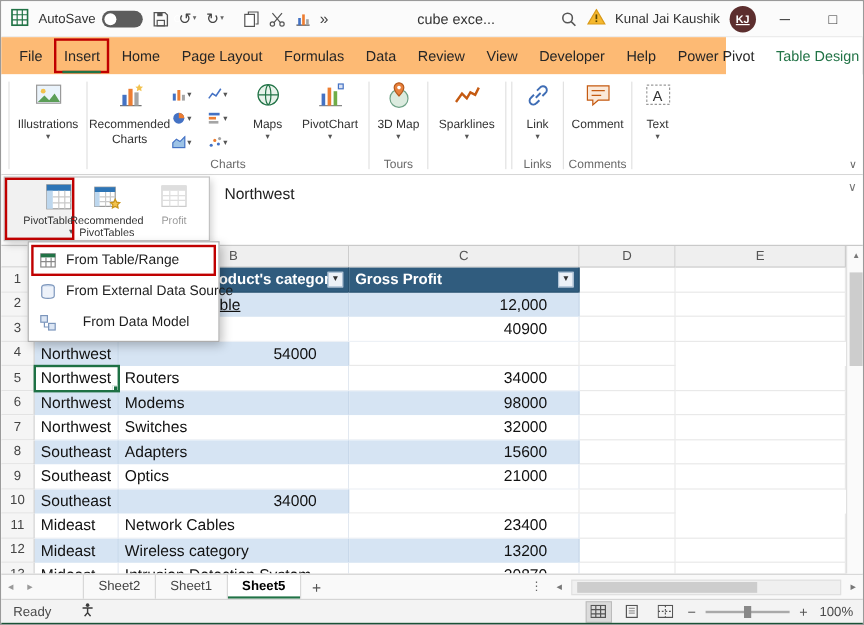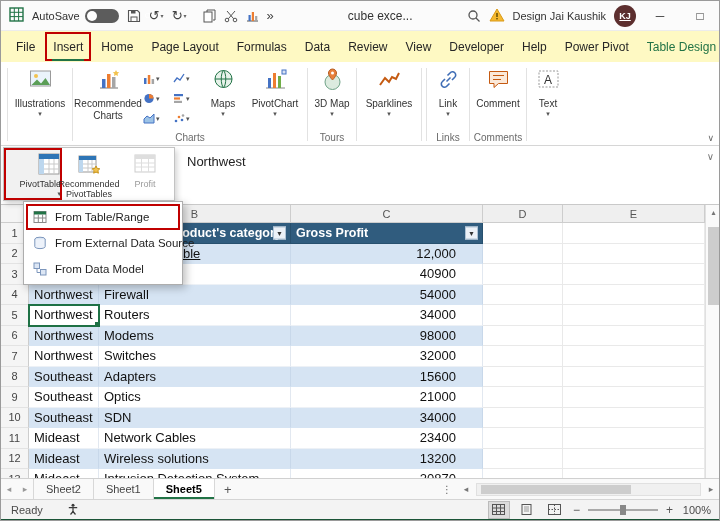--- a/index.html
+++ b/index.html
@@ -16,21 +16,21 @@
   .as-state{color:#fff;font-size:8px;line-height:1;margin-left:45px;}
   .tdiv{width:1px;height:15px;background:#DDD;}
   .doctitle{margin-left:66px;font-size:12px;color:#333;white-space:nowrap;}
   .searchbtn{margin-left:46px;}
   .tright{margin-left:auto;display:flex;align-items:center;gap:8px;height:100%;}
   .uname{font-size:11px;color:#333;white-space:nowrap;}
   .avatar{width:22px;height:22px;border-radius:50%;background:#5C2E2E;color:#fff;font-size:9px;font-weight:bold;display:flex;align-items:center;justify-content:center;text-decoration:underline;}
   .wbtn{width:32px;height:100%;display:flex;align-items:center;justify-content:center;font-size:12px;color:#333;}
 
   
-  .tabrow{position:absolute;left:0;top:30px;width:720px;height:31px;background:#fef9c3;display:flex;align-items:center;}
+  .tabrow{position:absolute;left:0;top:30px;width:604px;height:31px;background:#fdba74;display:flex;align-items:center;}
   .tabs{display:flex;height:100%;align-items:center;padding-left:6px;}
   .tab{padding:0 9px;font-size:12px;color:#262626;height:100%;display:flex;align-items:center;position:relative;white-space:nowrap;cursor:default;}
   .tab.active::after{content:'';position:absolute;left:8px;right:8px;bottom:1px;height:2.5px;background:#217346;}
   .tab.annotated{outline:2px solid #C00000;outline-offset:-3px;}
   .tab.contextual{color:#217346;}
 
   
   .ribbon{position:absolute;left:0;top:61px;width:720px;height:84px;background:#fff;border-bottom:1px solid #D6D6D6;display:flex;align-items:stretch;padding:2px 2px 0 4px;}
   .rgroup{display:flex;flex-direction:column;flex:none;}
   .rgc{flex:1;display:flex;align-items:flex-start;}
@@ -80,21 +80,21 @@
   .sel{outline:2px solid #1E7145;outline-offset:-1px;z-index:2;}
   .handle{position:absolute;right:-1px;bottom:-1px;width:5px;height:5px;background:#1E7145;border:1px solid #fff;}
 
   .vscroll{position:absolute;left:704px;top:204px;width:16px;height:273px;background:#FAFAFA;border-left:1px solid #E0E0E0;z-index:3;}
   .vs-up{position:absolute;top:3px;left:0;width:100%;text-align:center;font-size:8px;color:#777;}
   .vs-thumb{position:absolute;left:2px;top:22px;width:11px;height:78px;background:#CDCDCD;}
 
   
   .sheetbar{position:absolute;left:0;top:477px;width:720px;height:21px;background:#F9F9F9;border-top:1px solid #D0D0D0;display:flex;align-items:stretch;font-size:11px;}
   .snav{width:16px;display:flex;align-items:center;justify-content:center;color:#999;font-size:9px;}
-  .stabs{display:flex;}
+  .stabs{display:flex;margin-left:36px;}
   .stab{padding:0 12px;display:flex;align-items:center;color:#444;border-right:1px solid #D8D8D8;position:relative;cursor:default;}
   .stab:first-child{border-left:1px solid #D8D8D8;}
   .stab.active{background:#fff;color:#000;font-weight:bold;}
   .stab.active::after{content:'';position:absolute;left:0;right:0;bottom:0;height:2px;background:#217346;}
   .plus{width:26px;display:flex;align-items:center;justify-content:center;color:#555;font-size:13px;}
   .hscr{margin-left:auto;display:flex;align-items:center;gap:3px;padding-right:3px;color:#666;}
   .hdots{font-size:10px;color:#666;padding:0 4px;}
   .hs-arrow{font-size:9px;color:#777;width:14px;text-align:center;}
   .hs-track{width:225px;height:13px;background:#F0F0F0;border:1px solid #E0E0E0;position:relative;}
   .hs-thumb{position:absolute;left:4px;top:1px;width:150px;height:9px;background:#CDCDCD;}
@@ -166,21 +166,21 @@
           <circle cx="6" cy="6" r="4" fill="none" stroke="#555" stroke-width="1.3"></circle>
           <path d="M9 9l3.5 3.5" stroke="#555" stroke-width="1.3"></path>
         </svg>
       </span>
     <div class="tright">
       <span><svg width="16" height="14" viewBox="0 0 16 14">
             <path d="M8 1l7 12H1z" fill="#F5B82E" stroke="#D99A18"></path>
             <rect x="7.3" y="5" width="1.4" height="4" fill="#5a4500"></rect>
             <rect x="7.3" y="10" width="1.4" height="1.4" fill="#5a4500"></rect>
           </svg></span>
-      <span class="uname">Design Jai Kaushik</span>
+      <span class="uname">Kunal Jai Kaushik</span>
       <span class="avatar">KJ</span>
       <span class="wbtn">─</span>
       <span class="wbtn">□</span>
       <span class="wbtn">×</span>
     </div>
   </div>
 
   <div class="tabrow">
     <div class="tabs">
         <div class="tab">File</div>
@@ -407,21 +407,20 @@
           <div class="rh">3</div>
           <div class="cell ca"></div>
           <div class="cell cb"></div>
           <div class="cell cc num">40900</div>
           <div class="cell cd"></div>
           <div class="cell ce"></div>
         </div>
         <div class="grow band">
           <div class="rh">4</div>
           <div class="cell ca">Northwest</div>
-          <div class="cell cb">Firewall</div>
           <div class="cell cc num">54000</div>
           <div class="cell cd"></div>
           <div class="cell ce"></div>
         </div>
         <div class="grow">
           <div class="rh">5</div>
           <div class="cell ca sel">Northwest<div class="handle"></div></div>
           <div class="cell cb">Routers</div>
           <div class="cell cc num">34000</div>
           <div class="cell cd"></div>
@@ -455,37 +454,36 @@
           <div class="rh">9</div>
           <div class="cell ca">Southeast</div>
           <div class="cell cb">Optics</div>
           <div class="cell cc num">21000</div>
           <div class="cell cd"></div>
           <div class="cell ce"></div>
         </div>
         <div class="grow band">
           <div class="rh">10</div>
           <div class="cell ca">Southeast</div>
-          <div class="cell cb">SDN</div>
           <div class="cell cc num">34000</div>
           <div class="cell cd"></div>
           <div class="cell ce"></div>
         </div>
         <div class="grow">
           <div class="rh">11</div>
           <div class="cell ca">Mideast</div>
           <div class="cell cb">Network Cables</div>
           <div class="cell cc num">23400</div>
           <div class="cell cd"></div>
           <div class="cell ce"></div>
         </div>
         <div class="grow band">
           <div class="rh">12</div>
           <div class="cell ca">Mideast</div>
-          <div class="cell cb">Wireless solutions</div>
+          <div class="cell cb">Wireless category</div>
           <div class="cell cc num">13200</div>
           <div class="cell cd"></div>
           <div class="cell ce"></div>
         </div>
         <div class="grow">
           <div class="rh">13</div>
           <div class="cell ca">Mideast</div>
           <div class="cell cb">Intrusion Detection System</div>
           <div class="cell cc num">20870</div>
           <div class="cell cd"></div>
@@ -550,21 +548,21 @@
         <div style="display: inline;">From External Data Source</div>
       </div>
       <div class="mitem">
         <div class="micon">
           <svg width="14" height="14" viewBox="0 0 14 14">
             <rect x="1" y="1" width="5.5" height="5.5" fill="#DCE6F4" stroke="#7C96BC"></rect>
             <rect x="7.5" y="7.5" width="5.5" height="5.5" fill="#DCE6F4" stroke="#7C96BC"></rect>
             <path d="M4 6.5v4h4" fill="none" stroke="#7C96BC"></path>
           </svg>
         </div>
-        <div style="display: inline;">From Data Model</div>
+        <div style="display: inline; margin-left: 14px;">From Data Model</div>
       </div>
     </div>
 
   <div class="sheetbar">
     <span class="snav">◂</span>
     <span class="snav">▸</span>
     <div class="stabs">
         <div class="stab">Sheet2</div>
         <div class="stab">Sheet1</div>
         <div class="stab active">Sheet5</div>

